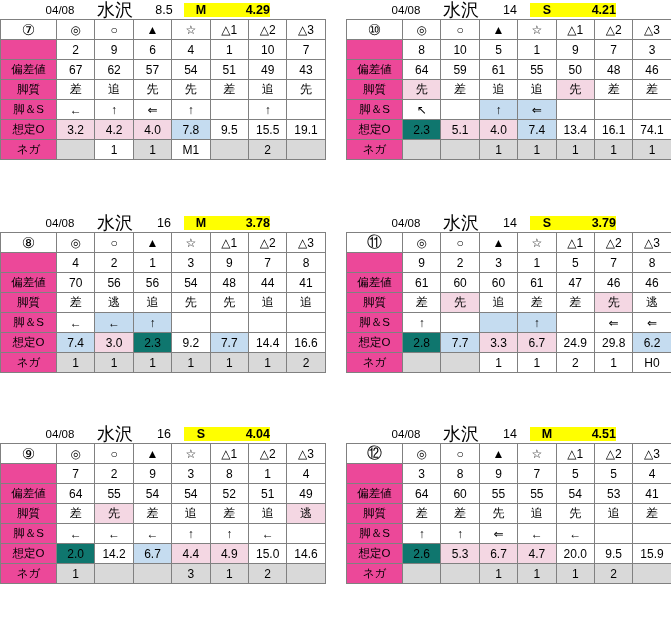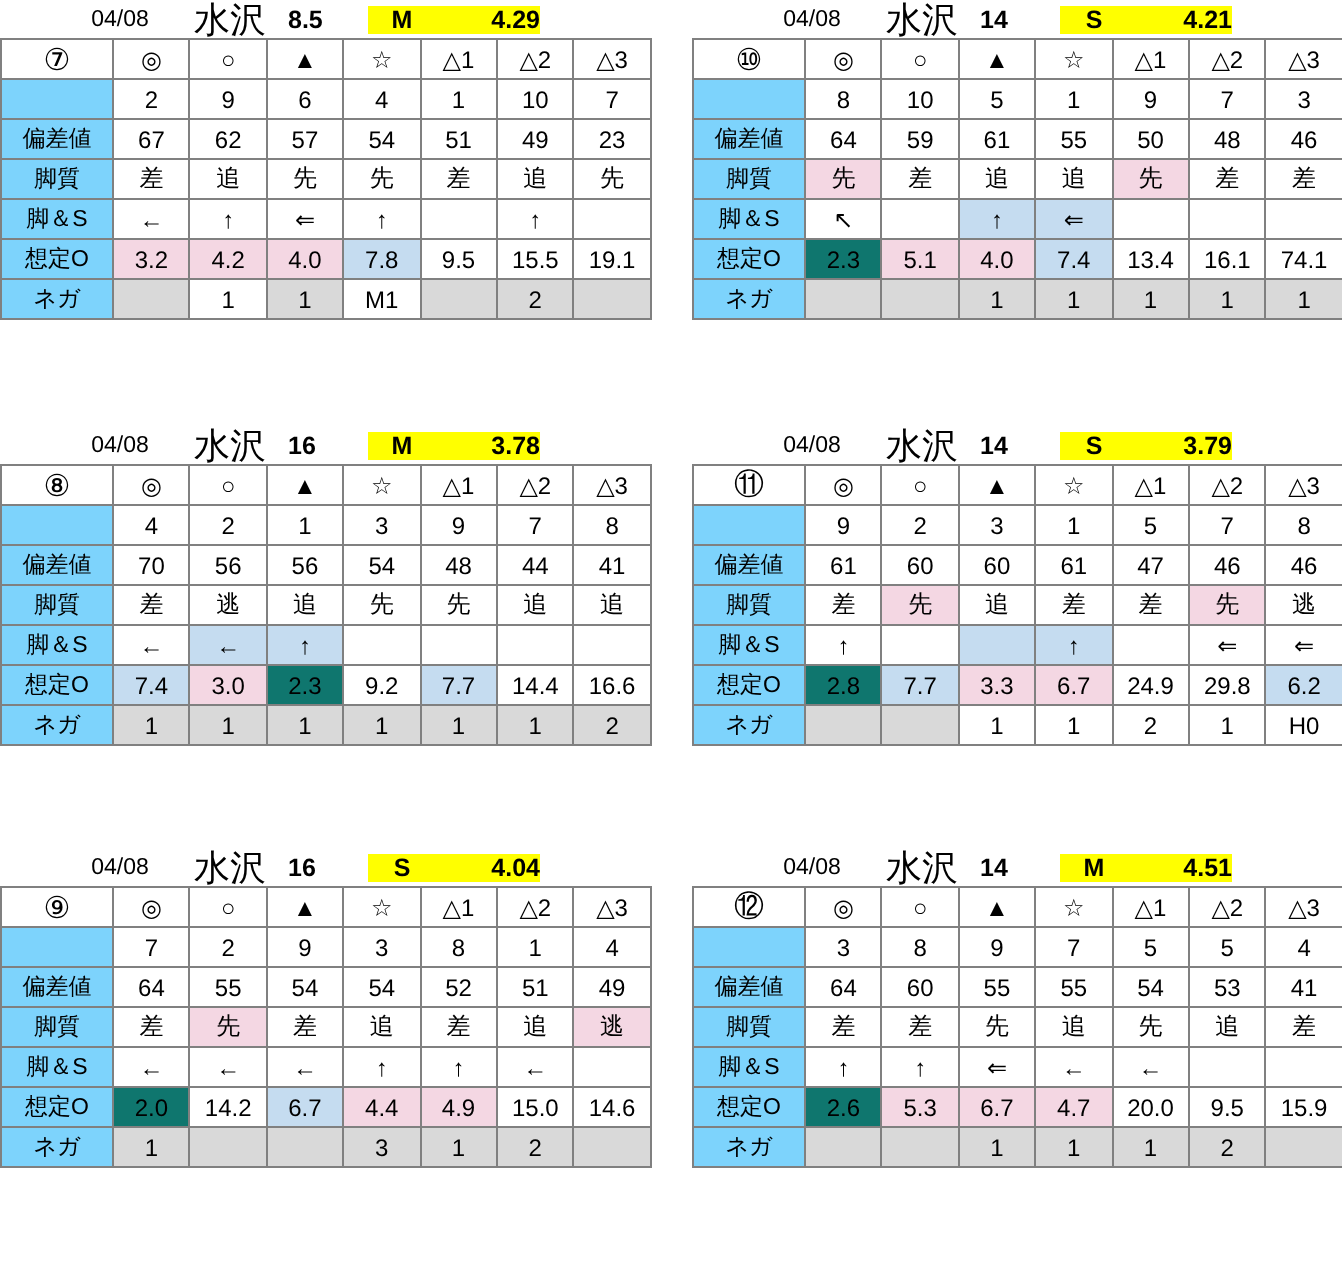--- a/index.html
+++ b/index.html
@@ -36,22 +36,23 @@
     color: #000;
     font-size: 11.5px;
   }
   .blk-head .place {
     width: 58px;
     text-align: center;
     font-size: 18px;
   }
   .blk-head .dist {
     width: 40px;
+    text-align: center;
     font-size: 12.5px;
-    font-weight: bold;
+    font-weight: normal;
   }
   .blk-head .grade {
     width: 34px;
     text-align: center;
     font-size: 12.5px;
     font-weight: bold;
     background: #ffff00;
   }
   .blk-head .time {
     width: 52px;
@@ -74,21 +75,21 @@
     padding: 0;
     overflow: hidden;
     white-space: nowrap;
   }
   td.rowlabel {
     border: none;
     width: 56px;
     text-align: right;
     padding-right: 3px;
     font-size: 11.5px;
-    background: #7dd3fc;
+    background: #ec4899;
   }
   td.idx {
     border: none;
     width: 56px;
     text-align: center;
     font-size: 15px;
     background: #ffffff;
   }
   .cell { width: 38.4px; }
   .mark { font-size: 12px; }
@@ -135,21 +136,21 @@
             <td class="cell num ">7</td>
           </tr>
           <tr>
             <td class="rowlabel">偏差値</td>
             <td class="cell num ">67</td>
             <td class="cell num ">62</td>
             <td class="cell num ">57</td>
             <td class="cell num ">54</td>
             <td class="cell num ">51</td>
             <td class="cell num ">49</td>
-            <td class="cell num ">23</td>
+            <td class="cell num ">43</td>
           </tr>
           <tr>
             <td class="rowlabel">脚質</td>
             <td class="cell num ">差</td>
             <td class="cell num ">追</td>
             <td class="cell num ">先</td>
             <td class="cell num ">先</td>
             <td class="cell num ">差</td>
             <td class="cell num ">追</td>
             <td class="cell num ">先</td>

